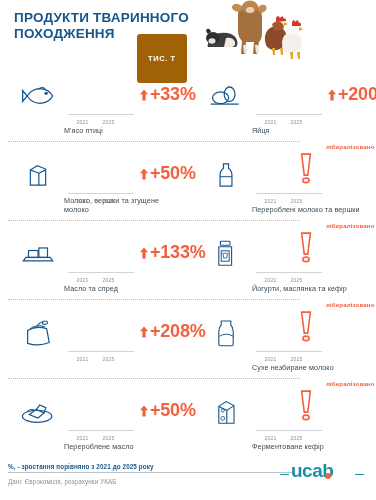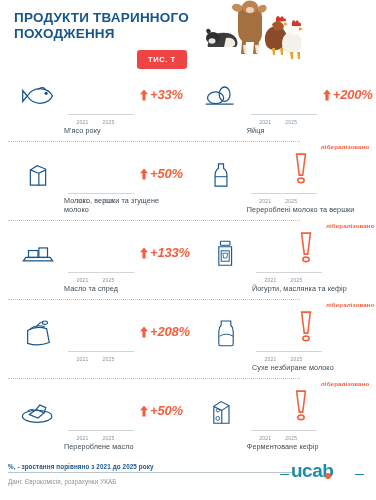--- a/index.html
+++ b/index.html
@@ -15,24 +15,24 @@
   .header { position: relative; height: 62px; padding: 10px 0 0 14px; }
   .title {
     color: #17568c;
     font-size: 13.5px;
     font-weight: bold;
     line-height: 15.5px;
     letter-spacing: 0.2px;
     width: 210px;
   }
   .unit-badge {
-    position: absolute; left: 137px; top: 50px;
-    background: #ef4444; color: #fff;
+    position: absolute; left: 137px; top: 34px;
+    background: #a16207; color: #fff;
     font-size: 7.5px; font-weight: bold; letter-spacing: .6px;
-    padding: 5px 11px; border-radius: 3px;
+    padding: 20px 11px; border-radius: 3px;
   }
   .hero { position: absolute; right: 2px; top: -2px; width: 108px; height: 66px; }
 
   
   .grid { position: relative; }
   .row { display: flex; position: relative; height: 79px; }
   .row + .row::before {
     content: ""; position: absolute; left: 8px; right: 8px; top: 0;
     border-top: 1px dotted #bdbdbd;
   }
@@ -58,21 +58,21 @@
     color: #8a9299; font-size: 5px; letter-spacing: .2px;
   }
   .yr.y1 { left: 5px; }
   .yr.y2 { left: 31px; }
 
   
   .delta {
     flex: 1; display: flex; align-items: center; gap: 2px;
     padding-bottom: 14px; padding-left: 2px;
   }
-  .delta-text { color: #f4603e; font-size: 13px; font-weight: bold; letter-spacing: -.2px; font-style: italic; }
+  .delta-text { color: #f4603e; font-size: 18px; font-weight: bold; letter-spacing: -.2px; }
   .arrow-up svg { display: block; }
 
   
   .liber { flex: 1; position: relative; padding-bottom: 14px; }
   .liber-label {
     position: absolute; top: 2px; left: 0; right: 2px; text-align: right;
     color: #f4603e; font-size: 6.2px; font-weight: bold; letter-spacing: .1px;
   }
   .excl { position: absolute; top: 12px; right: 13px; }
 
@@ -176,21 +176,21 @@
           </div>
         </div>
         <div class="delta">
           <span class="arrow-up">
             <svg viewBox="0 0 10 14" width="8" height="12">
                 <path d="M5 0 L10 6 L7 6 L7 14 L3 14 L3 6 L0 6 Z" fill="#f4603e"></path>
               </svg>
           </span>
           <span class="delta-text">+33%</span>
         </div>
-        <div class="pname">М'ясо року</div>
+        <div class="pname">М'ясо птиці</div>
       </div>
 
       <div class="cell">
         <div class="prod-icon">
           <svg viewBox="0 0 40 30" width="36" height="28">
             <ellipse cx="24" cy="13" rx="6" ry="8" fill="none" stroke="#17568c" stroke-width="1.4"></ellipse>
             <ellipse cx="14" cy="17" rx="9" ry="6.5" fill="none" stroke="#17568c" stroke-width="1.4"></ellipse>
             <path d="M3 24 L34 24" stroke="#17568c" stroke-width="1.4"></path>
           </svg>
         </div>

